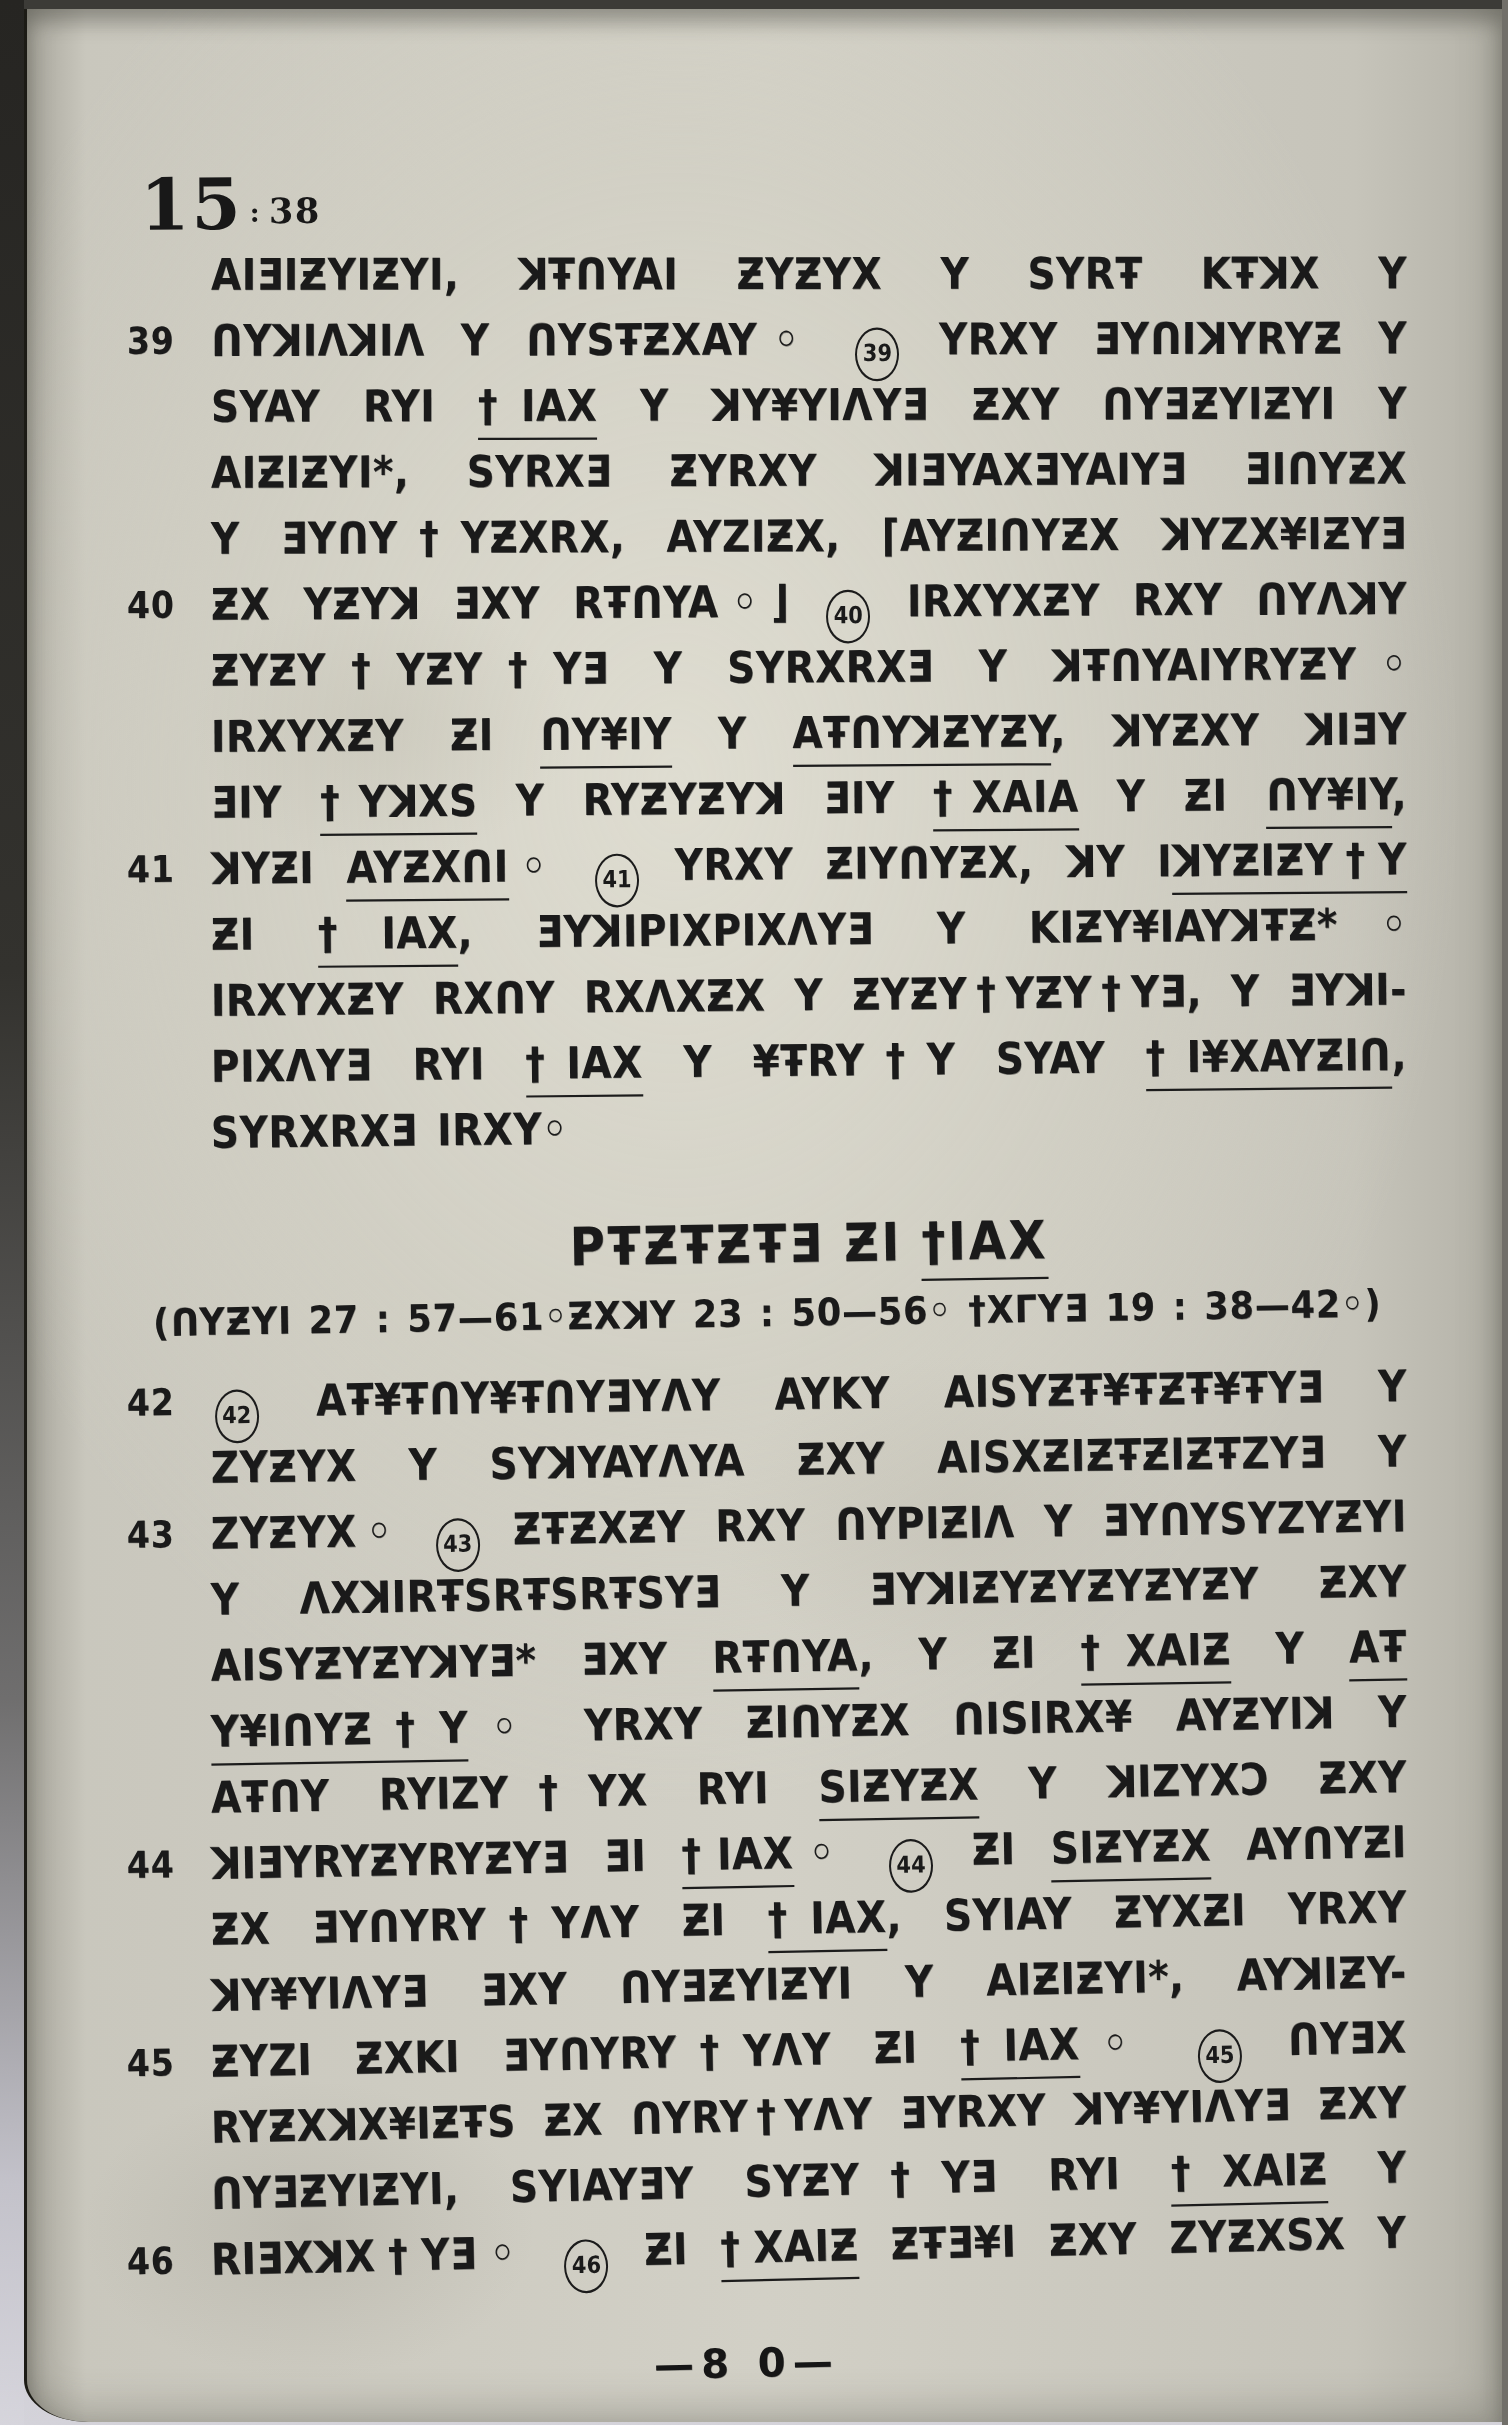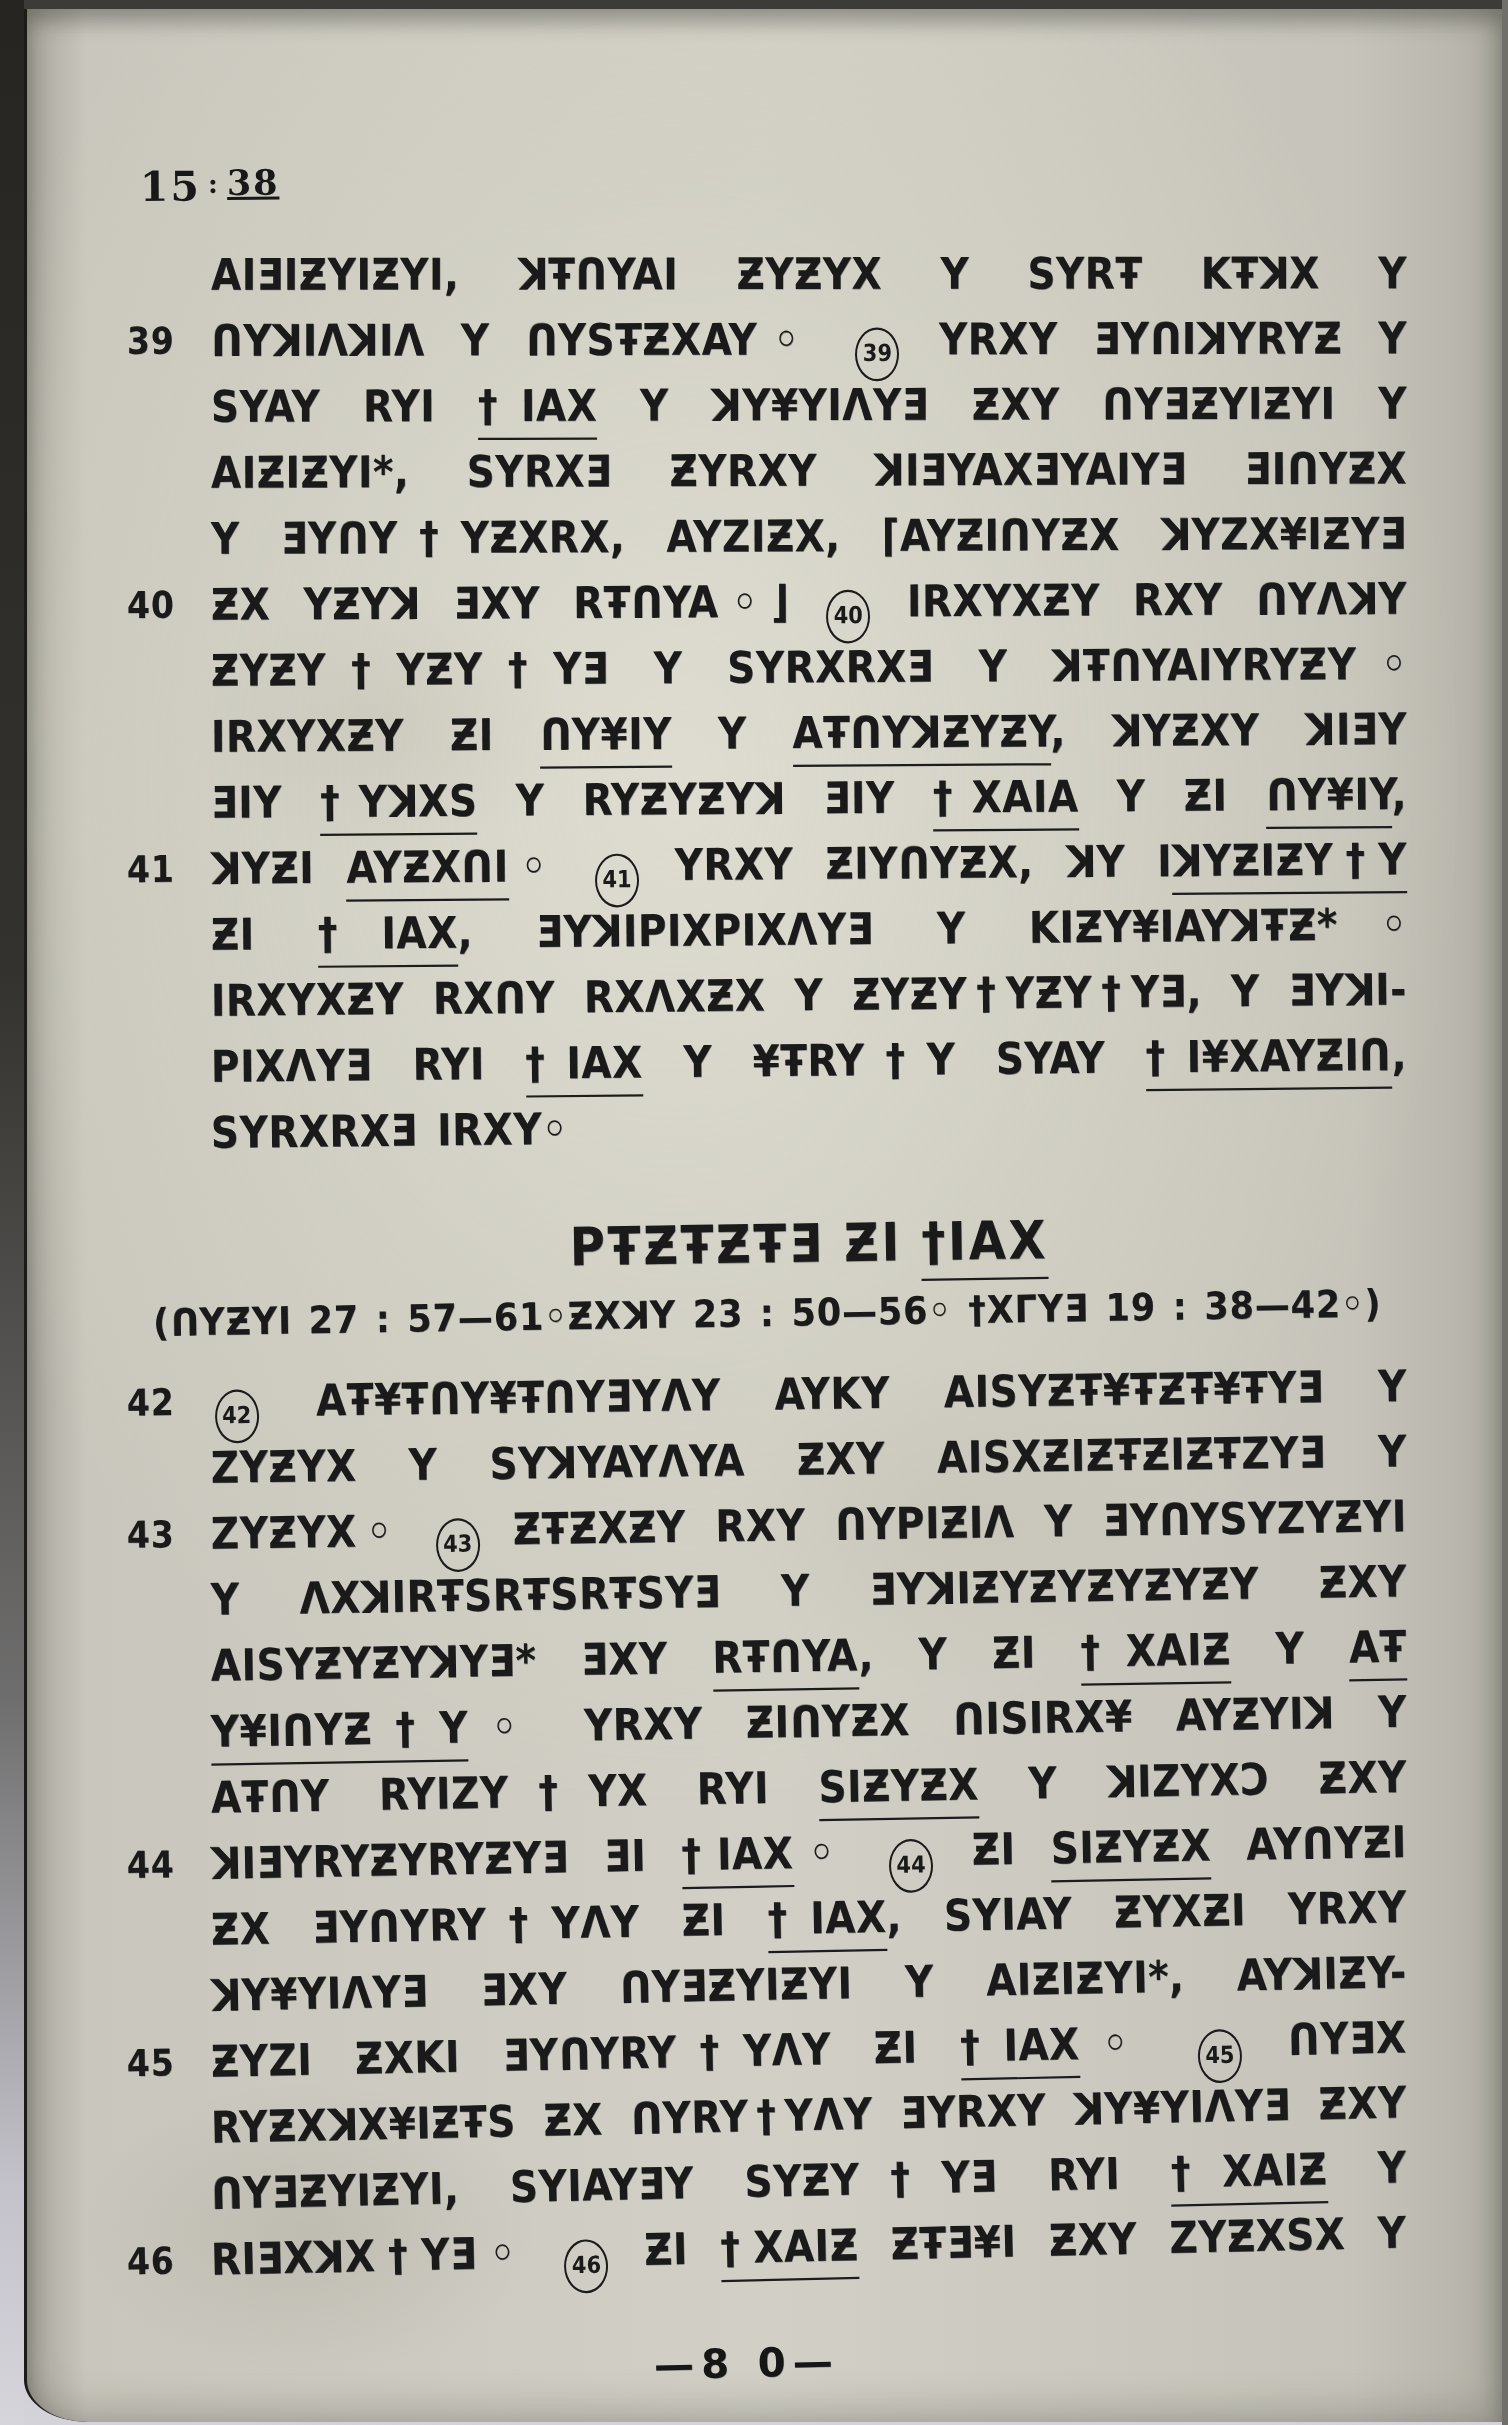--- a/index.html
+++ b/index.html
@@ -25,23 +25,23 @@
     box-shadow:inset 0 12.7px 20px rgba(40,40,35,.35), inset -9px -14.5px 36px rgba(90,88,80,.30);
     color:#1a1a1a;
   }
   .stain{position:absolute;border-radius:50%;pointer-events:none;}
   .s1{left:164px;top:581px;width:382px;height:273px;background:radial-gradient(closest-side,rgba(150,145,128,.14),rgba(0,0,0,0));}
   .s2{left:690px;top:1345px;width:472px;height:327px;background:radial-gradient(closest-side,rgba(148,142,126,.12),rgba(0,0,0,0));}
   .s3{left:55px;top:2071px;width:454px;height:300px;background:radial-gradient(closest-side,rgba(120,116,104,.16),rgba(0,0,0,0));}
 
   .chapterverse{position:absolute;left:113px;top:153px;font-family:"DejaVu Serif",serif;font-weight:bold;
     color:#181818;letter-spacing:1.8px;transform:rotate(-.4deg);}
-  .cv-ch{font-size:41px;}
+  .cv-ch{font-size:71px;}
   .cv-sep{font-size:27px;vertical-align:7.3px;padding:0 7.3px;}
-  .cv-v{font-size:35px;vertical-align:5.5px;text-decoration:underline;}
+  .cv-v{font-size:35px;vertical-align:5.5px;}
 
   .textblock{position:absolute;left:184px;top:234px;width:1196px;}
   .row{position:relative;height:66px;line-height:66px;font-weight:bold;font-size:39px;
     letter-spacing:0.5px;word-spacing:5.5px;text-align:justify;text-align-last:justify;
     transform-origin:0 60%;white-space:nowrap;
     text-shadow:0.5px 0.5px 0.6px rgba(25,25,25,.45);}
   .row.short{text-align-last:left;}
   .vnum{position:absolute;left:-84px;top:0;font-size:33px;font-weight:bold;letter-spacing:0.9px;
     text-shadow:0.4px 0.4px 0.5px rgba(25,25,25,.4);}
   .u{border-bottom:2.7px solid #1c1c1c;padding-bottom:5.5px;}

